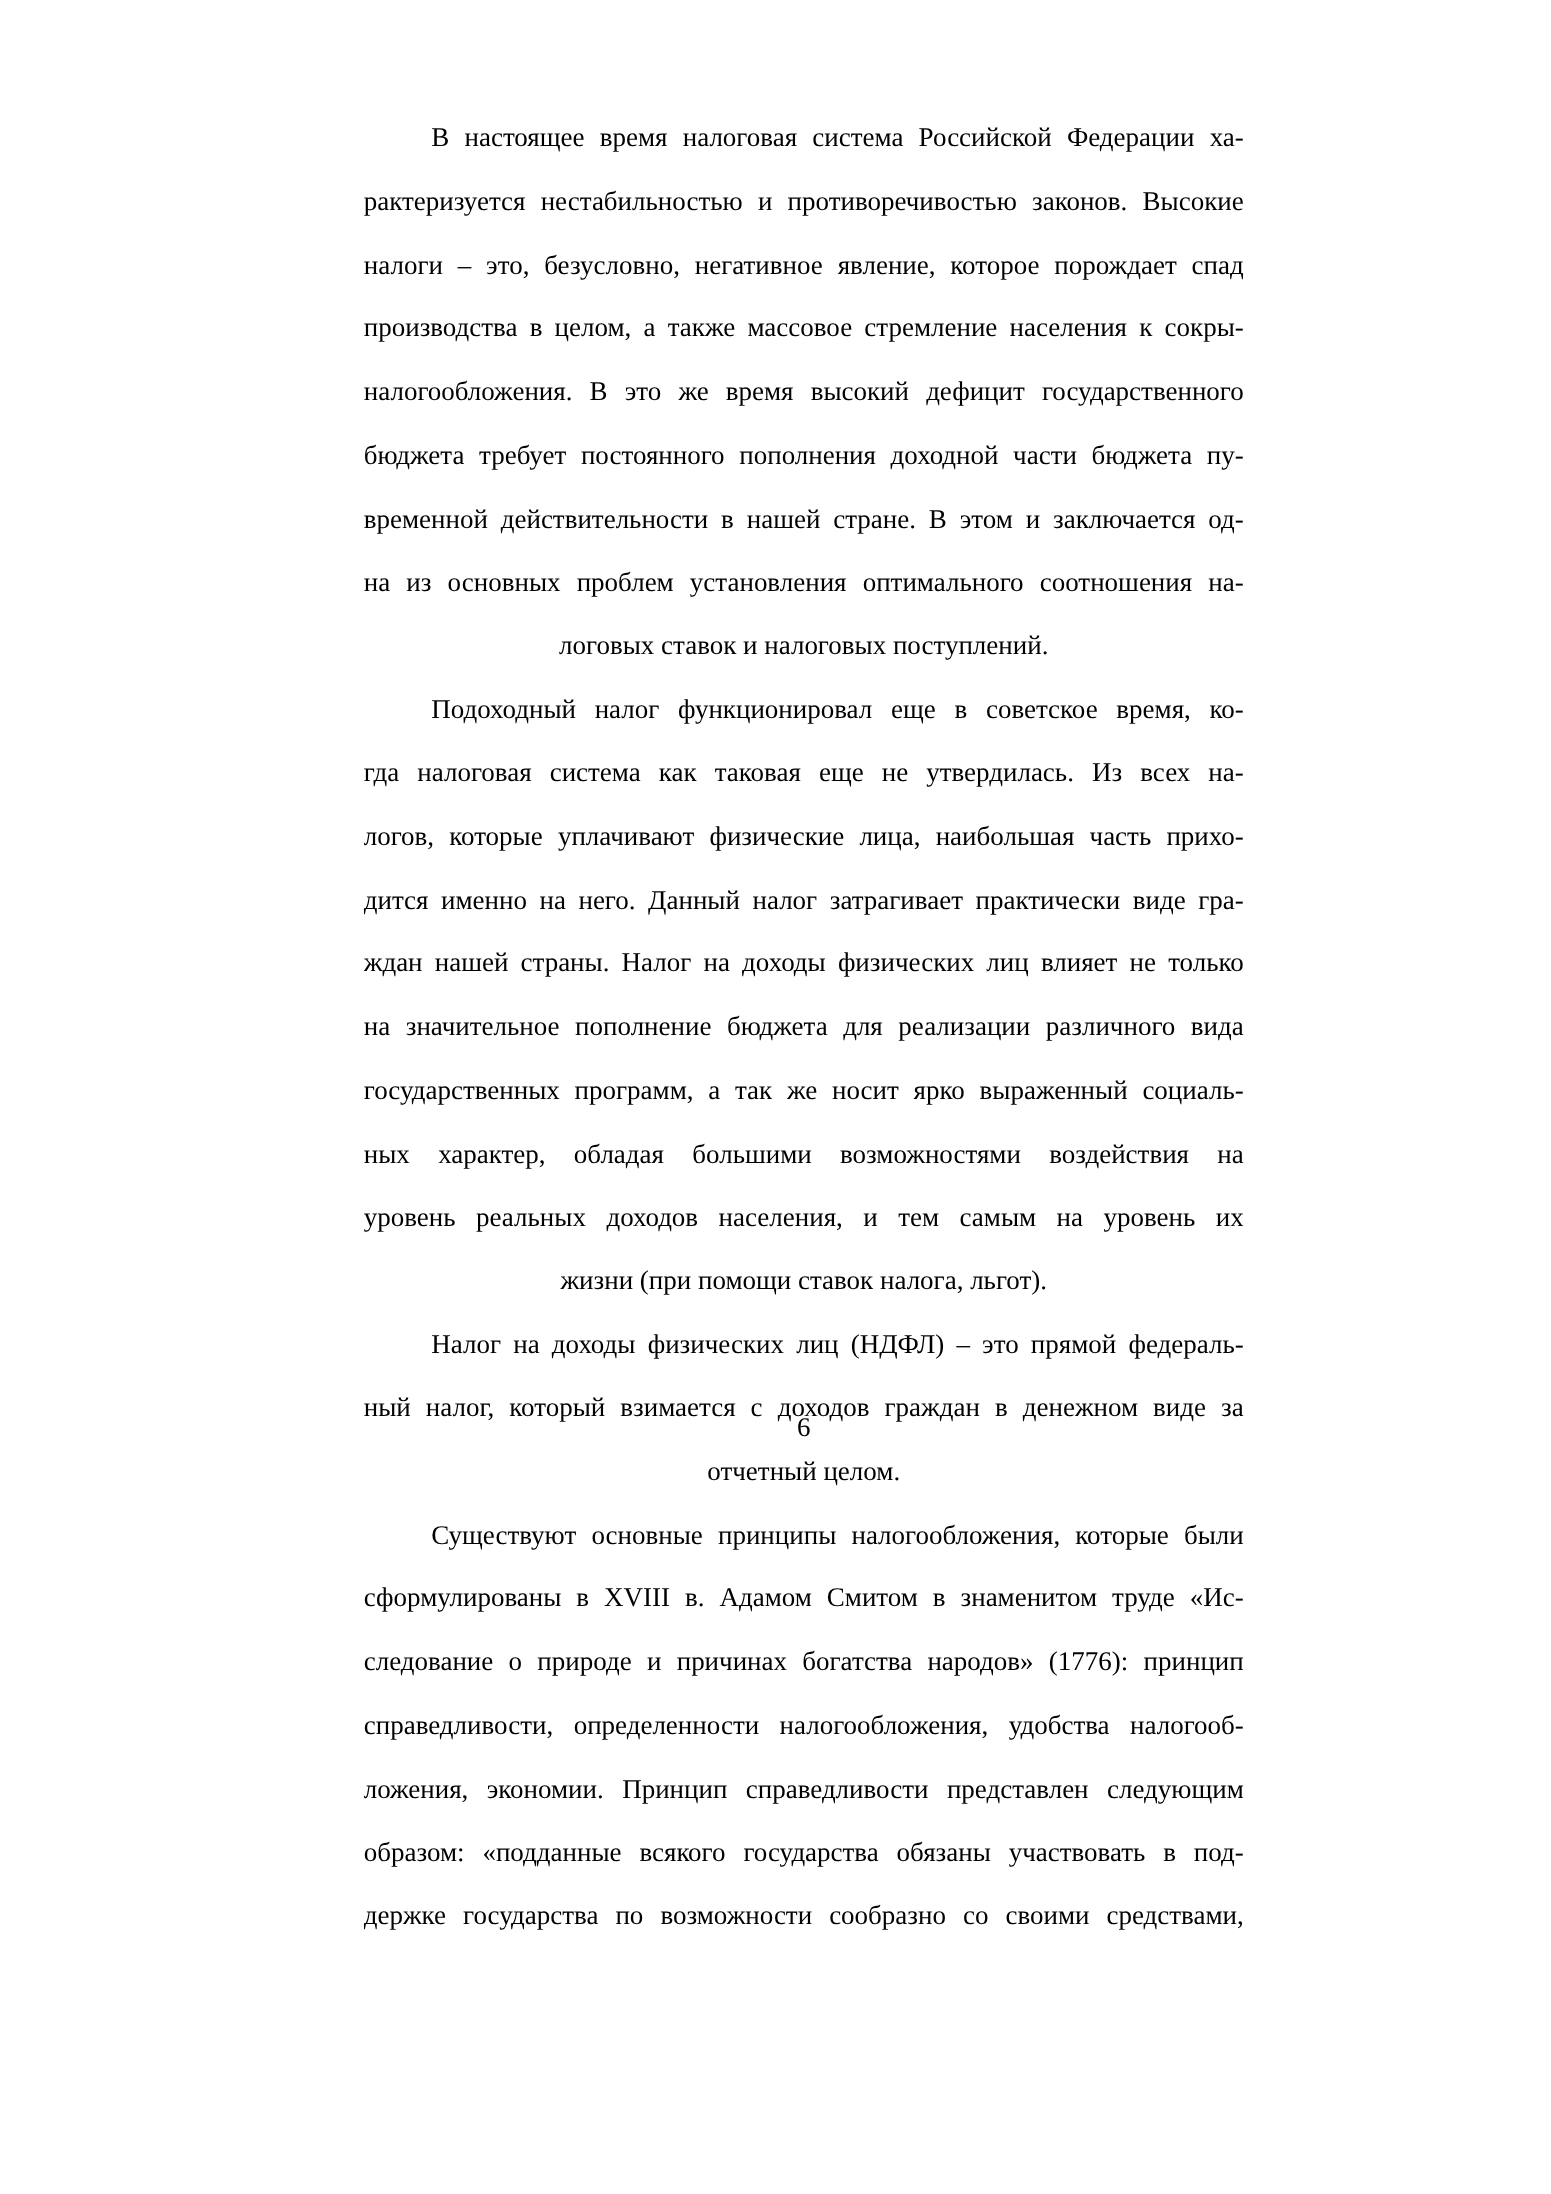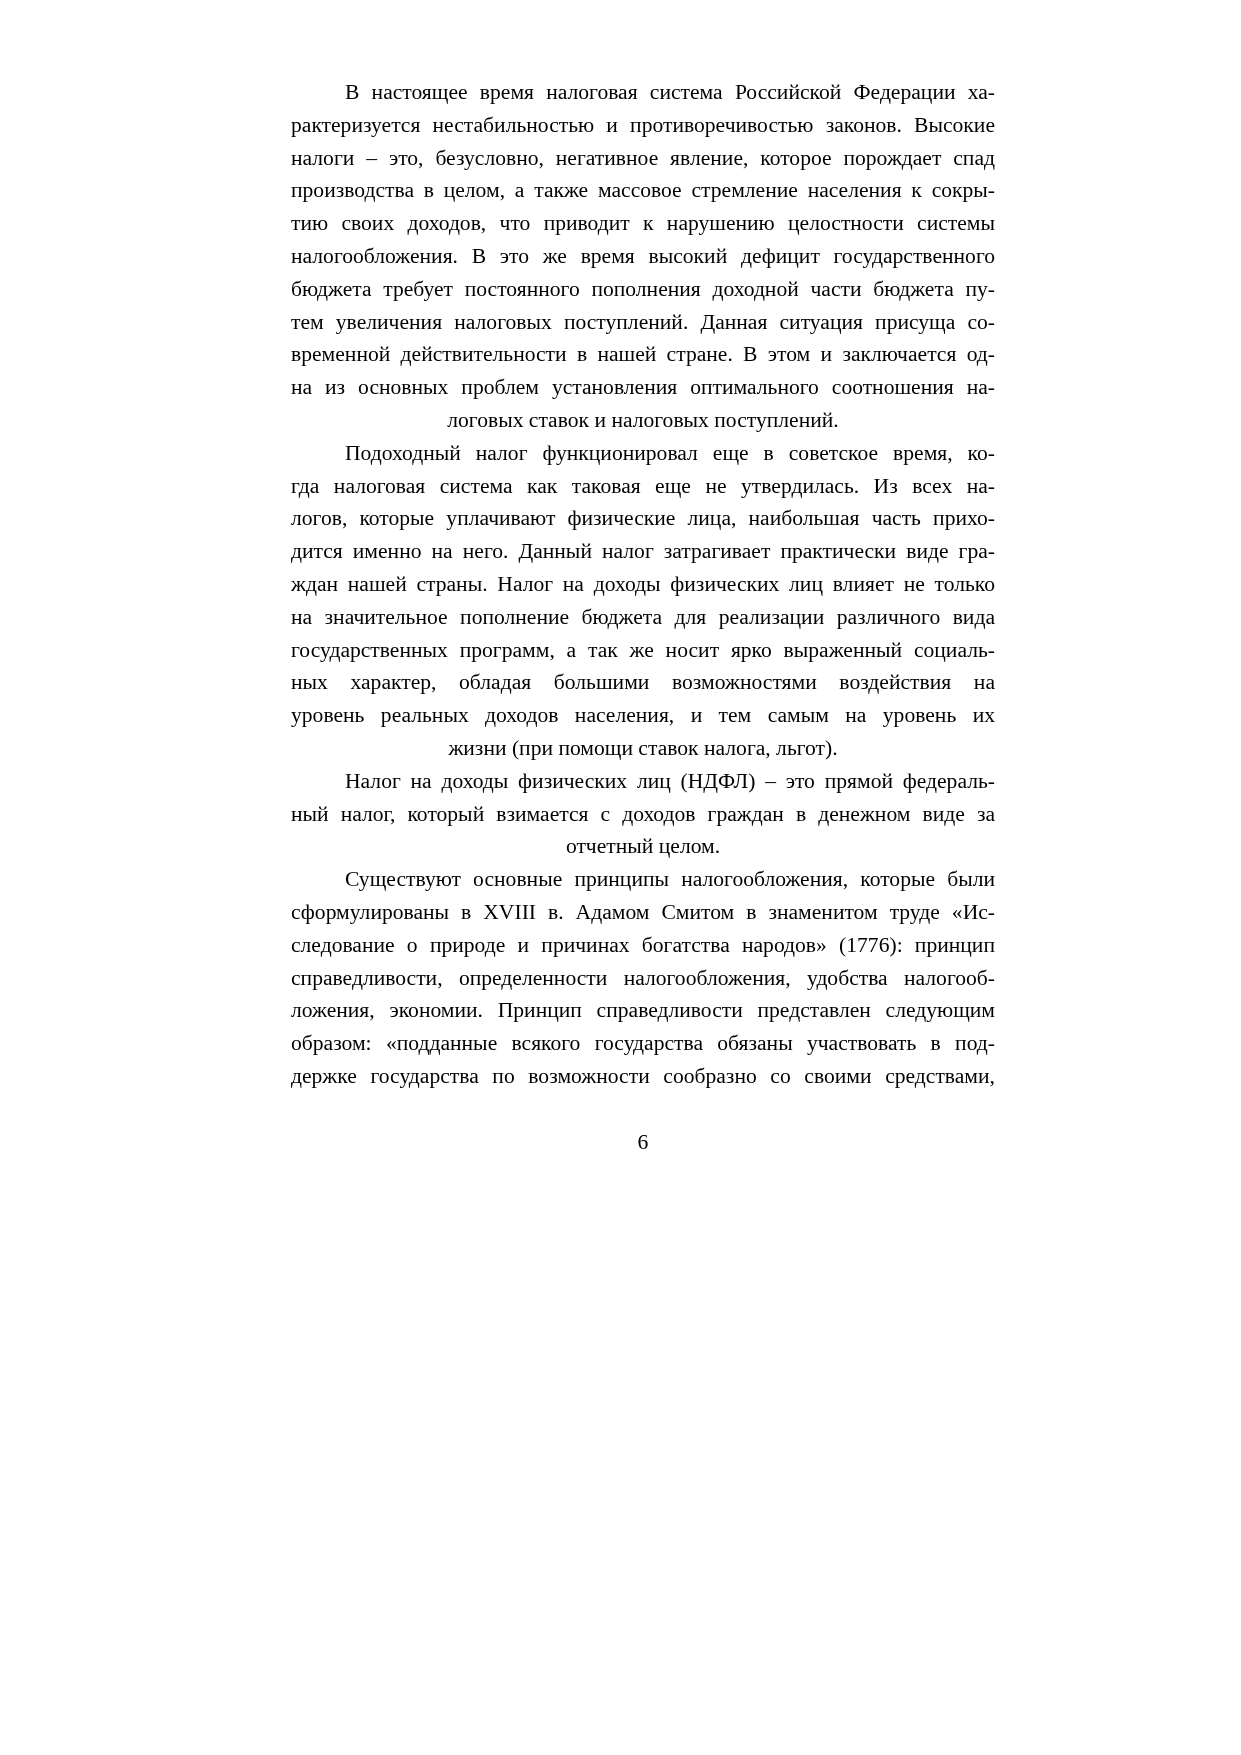--- a/index.html
+++ b/index.html
@@ -23,20 +23,21 @@
     line-height: 32.8px;
     color: #000000;
   }
   .para { margin: 0; padding: 0; }
   .line {
     height: 32.8px;
     line-height: 32.8px;
     overflow: hidden;
     text-align: justify;
     white-space: normal;
+    margin-top: 18px;
   }
   
   .line.j::after {
     content: "";
     display: inline-block;
     width: 100%;
     height: 0;
   }
   .line.end { text-align: center; }
   .line.ind { text-indent: 54px; }
@@ -54,24 +55,22 @@
 <body>
 
 <div class="page">
   <div class="text-block">
 
     <div class="para">
       <div class="line j ind">В настоящее время налоговая система Российской Федерации ха-</div>
       <div class="line j">рактеризуется нестабильностью и противоречивостью законов. Высокие</div>
       <div class="line j">налоги – это, безусловно, негативное явление, которое порождает спад</div>
       <div class="line j">производства в целом, а также массовое стремление населения к сокры-</div>
-      <div class="line j">тию своих доходов, что приводит к нарушению целостности системы</div>
       <div class="line j">налогообложения. В это же время высокий дефицит государственного</div>
       <div class="line j">бюджета требует постоянного пополнения доходной части бюджета пу-</div>
-      <div class="line j">тем увеличения налоговых поступлений. Данная ситуация присуща со-</div>
       <div class="line j">временной действительности в нашей стране. В этом и заключается од-</div>
       <div class="line j">на из основных проблем установления оптимального соотношения на-</div>
       <div class="line end">логовых ставок и налоговых поступлений.</div>
     </div>
 
     <div class="para">
       <div class="line j ind">Подоходный налог функционировал еще в советское время, ко-</div>
       <div class="line j">гда налоговая система как таковая еще не утвердилась. Из всех на-</div>
       <div class="line j">логов, которые уплачивают физические лица, наибольшая часть прихо-</div>
       <div class="line j">дится именно на него. Данный налог затрагивает практически виде гра-</div>

